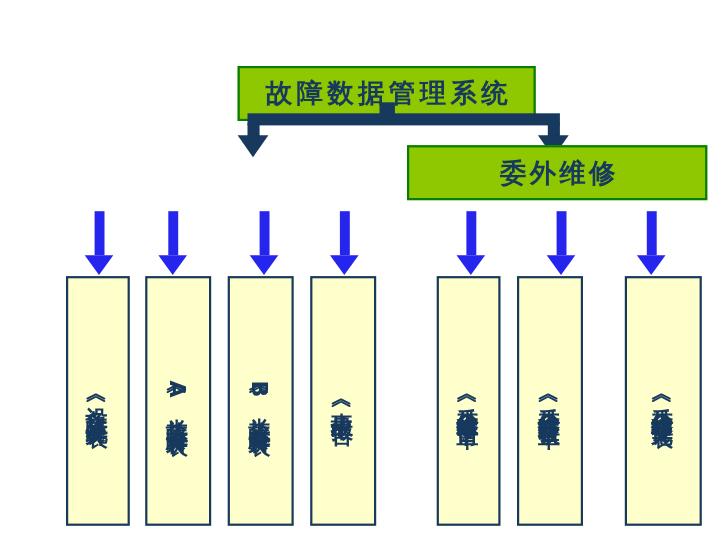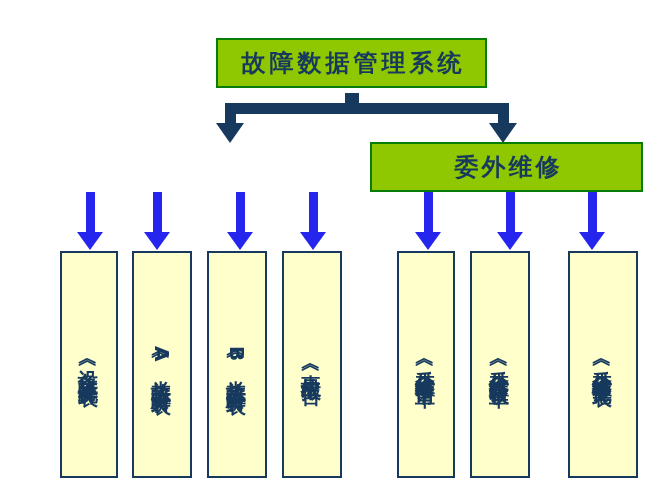--- a/index.html
+++ b/index.html
@@ -20,23 +20,23 @@
     display: flex;
     align-items: center;
     justify-content: center;
     color: #17395E;
     font-weight: bold;
     font-size: 24px;
     letter-spacing: 4px;
     text-indent: 4px;
     white-space: nowrap;
   }
-  #title-box  { left: 216px; top: 38px;  width: 271px; height: 50px; }
+  #title-box  { left: 216px; top: 60px;  width: 271px; height: 50px; }
   #branch-left  { left: 68px;  top: 142px; width: 272px; height: 50px; letter-spacing: 3px; }
-  #branch-right { left: 370px; top: 142px; width: 273px; height: 50px; letter-spacing: 3px; }
+  #branch-right { left: 370px; top: 132px; width: 273px; height: 50px; letter-spacing: 3px; }
 
   
   .navy { position: absolute; background: #17395E; }
   #trunk     { left: 345px; top: 93px;  width: 14px;  height: 12px; }
   #crossbar  { left: 225px; top: 103px; width: 284px; height: 11px; }
   #drop-left-stem  { left: 225px; top: 112px; width: 11px; height: 13px; }
   #drop-right-stem { left: 498px; top: 112px; width: 11px; height: 13px; }
   .navy-head {
     position: absolute; width: 0; height: 0;
     border-left: 14px solid transparent;

